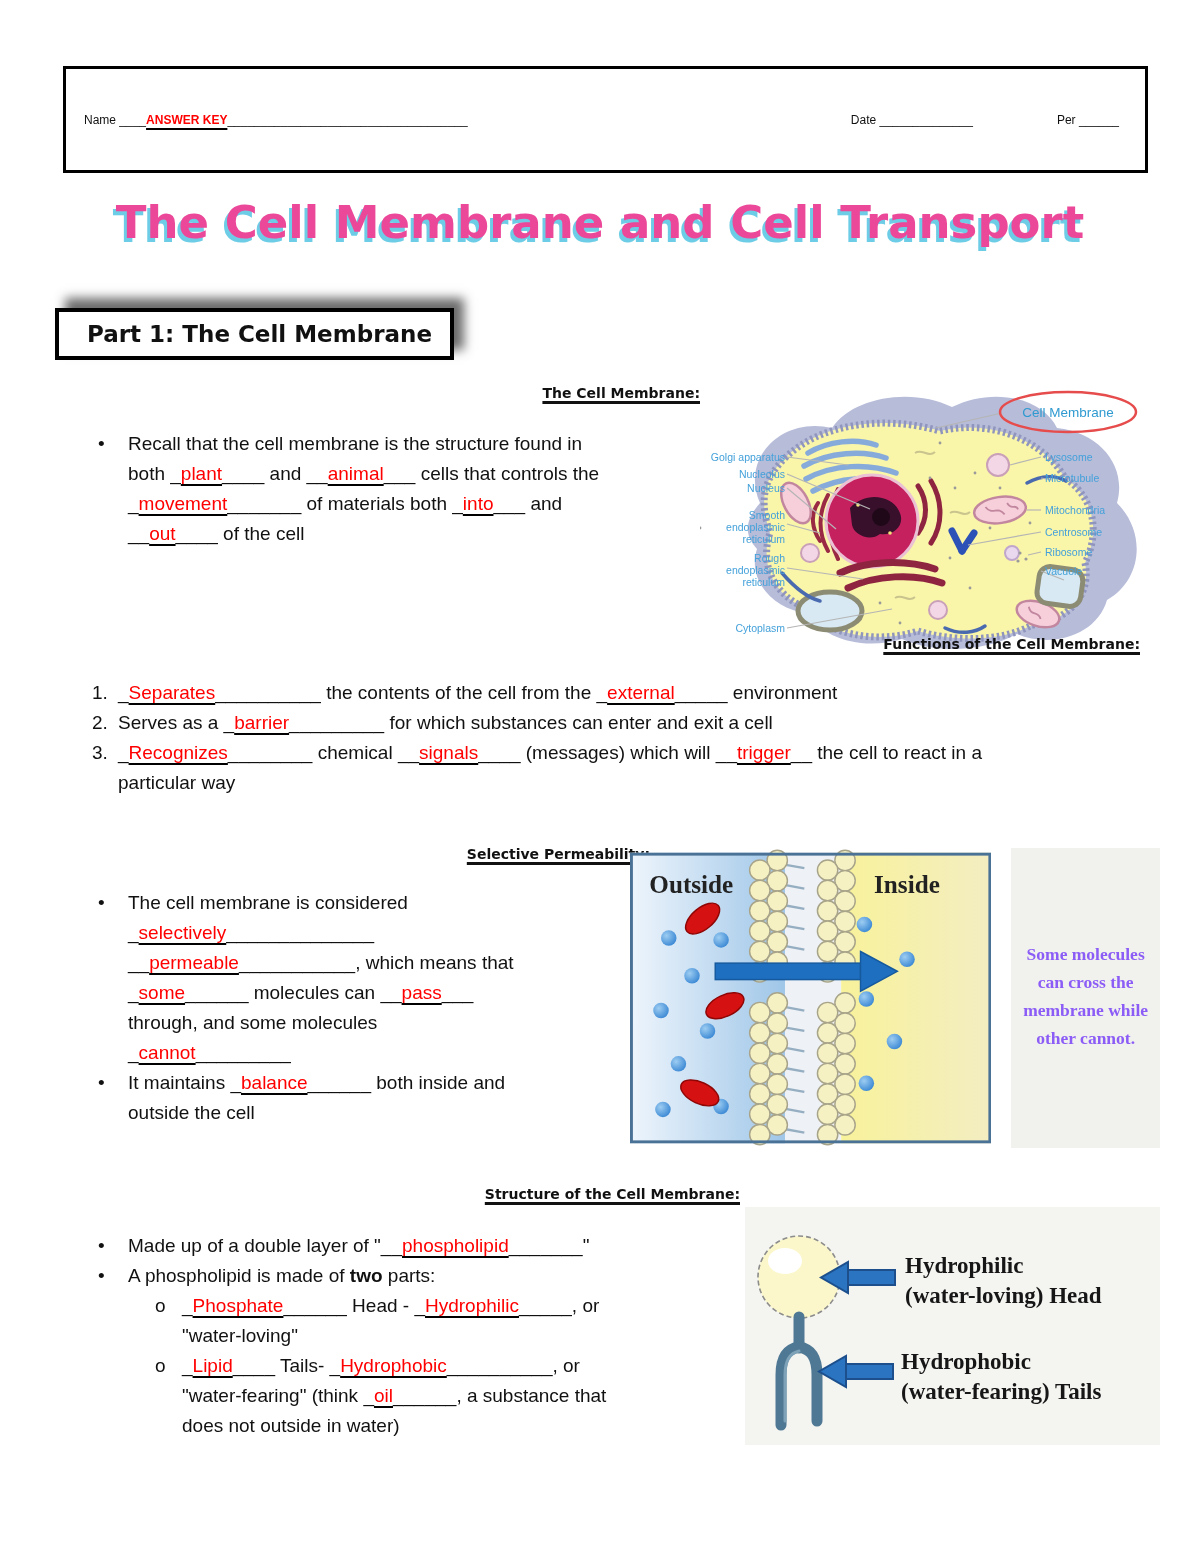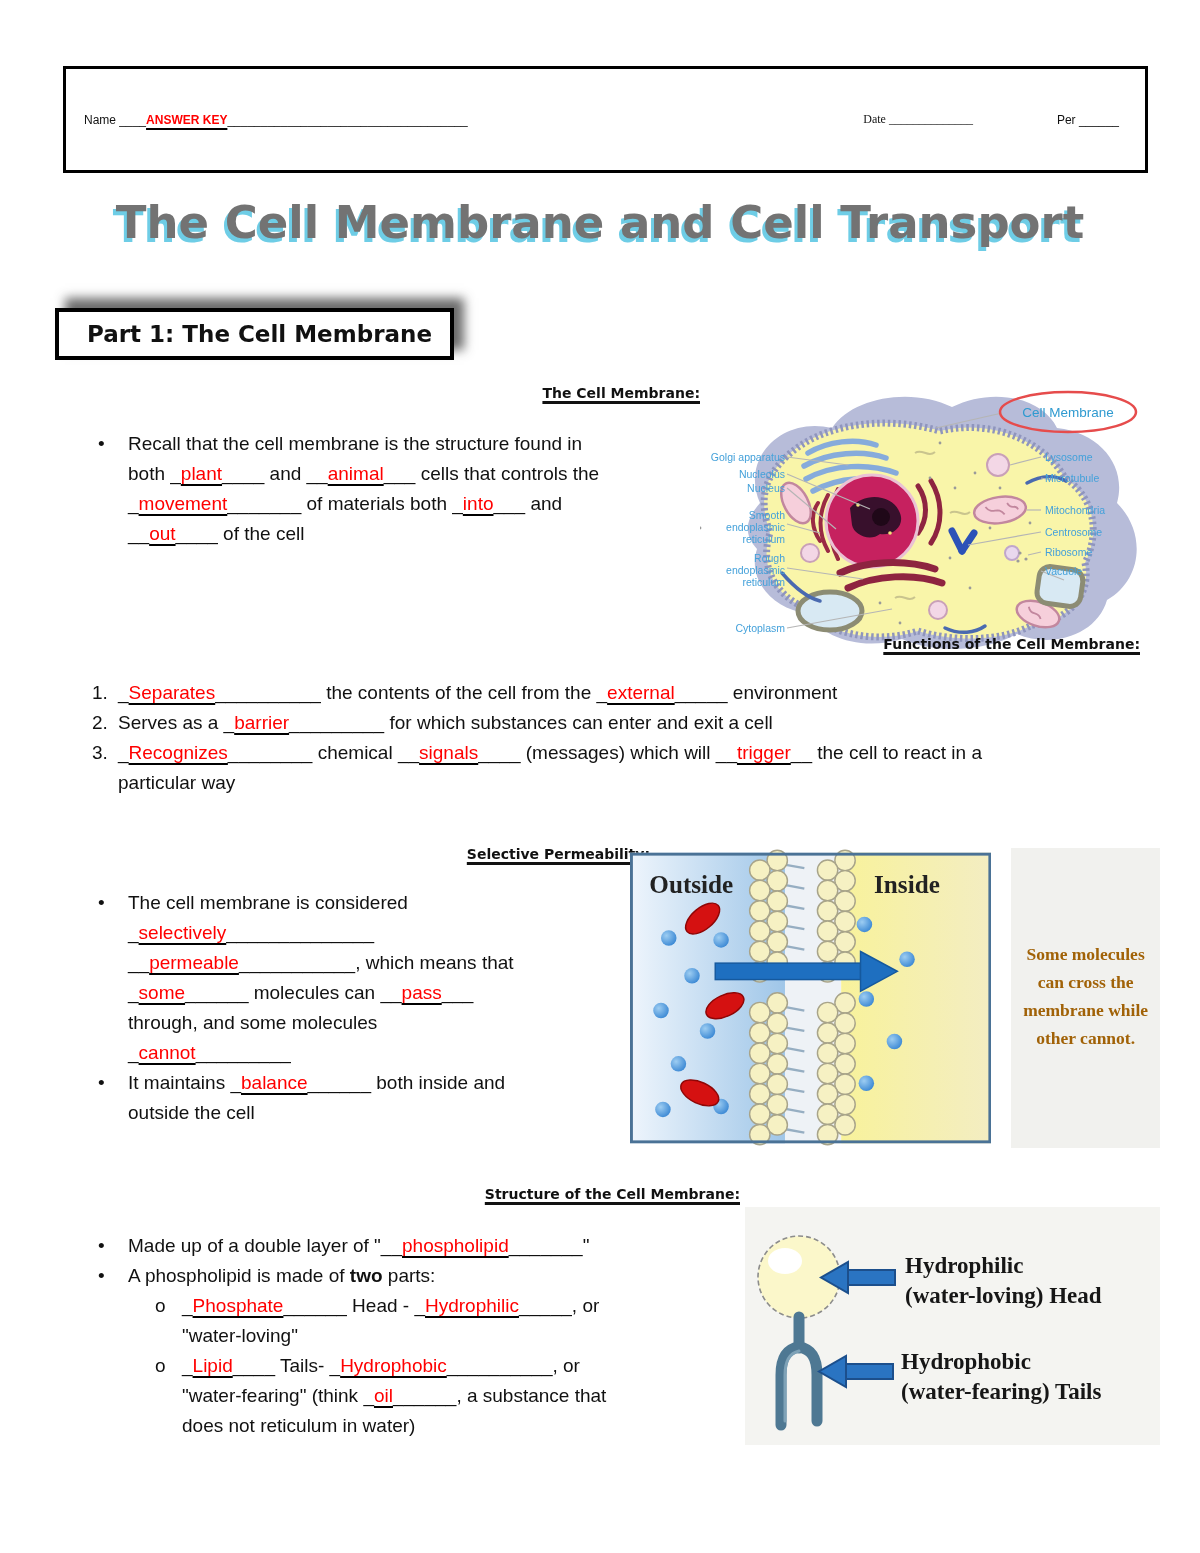--- a/index.html
+++ b/index.html
@@ -7,26 +7,26 @@
         font-family:"Liberation Sans", sans-serif;color:#111;}
 
   .red{color:#ff0000;}
   .bold{font-weight:bold;}
   .u{text-decoration-line:underline;text-decoration-color:#000;text-decoration-thickness:2px;text-underline-offset:4px;}
 
   
   .namebox{position:absolute;left:63px;top:66px;width:1085px;height:107px;border:3px solid #000;
            box-sizing:border-box;display:flex;align-items:center;padding:0 26px 0 18px;
            font-size:12px;}
-  .nb-date{margin-left:auto;font-family:Liberation Serif, serif;}
+  .nb-date{margin-left:auto;}
   .nb-per{margin-left:84px;}
 
   
   .doc-title{position:absolute;left:0;top:196px;width:100%;text-align:center;margin:0;
-             font-family:"DejaVu Sans", sans-serif;font-weight:bold;font-size:45px;color:#737373;
+             font-family:"DejaVu Sans", sans-serif;font-weight:bold;font-size:45px;color:#ec4899;
              text-shadow:-3px 4px 0 #6ecde6;letter-spacing:0px;}
 
   
   .part1{position:absolute;left:55px;top:308px;border:4px solid #000;background:#fff;
          padding:9px 18px 9px 28px;font-family:"DejaVu Sans", sans-serif;font-weight:bold;font-size:23px;
          box-shadow:10px -10px 10px rgba(45,45,45,0.7);}
 
   
   .sec{position:absolute;}
   .h{font-family:"DejaVu Sans", sans-serif;font-weight:bold;font-size:14px;
@@ -46,21 +46,21 @@
   #sec-sp{left:70px;top:846px;width:580px;}
   #sec-sp .list{margin-top:26px;}
   #sec-st{left:70px;top:1186px;width:670px;}
   #sec-st .list{margin-top:29px;}
 
   
   .cellfig{position:absolute;left:700px;top:383px;width:460px;height:272px;}
   .memfig{position:absolute;left:630px;top:848px;width:530px;height:300px;display:flex;}
   .mem-caption{width:153px;height:300px;background:#f1f1ee;margin-left:20px;box-sizing:border-box;
                padding:92px 8px 0 8px;text-align:center;
-               font-family:"Liberation Serif", serif;font-weight:bold;font-size:17.5px;line-height:28px;color:#a16207;}
+               font-family:"Liberation Serif", serif;font-weight:bold;font-size:17.5px;line-height:28px;color:#8b5cf6;}
   .phosfig{position:absolute;left:745px;top:1207px;width:415px;height:238px;}
 
   svg text{user-select:none;}
 </style>
 </head>
 <body>
 
 <div class="page">
 
   <div class="namebox">
@@ -402,21 +402,21 @@
       </div>
       <div class="li">
         <span class="mk"></span>
         <span class="ct">
           <div class="subli">
             <span class="submk">o</span>
             <span class="ct"><span>_</span><span class="red u">Phosphate</span><span>______ Head - _</span><span class="red u">Hydrophilic</span><span>_____, or</span><br><span>"water-loving"</span></span>
           </div>
           <div class="subli">
             <span class="submk">o</span>
-            <span class="ct"><span>_</span><span class="red u">Lipid</span><span>____ Tails- _</span><span class="red u">Hydrophobic</span><span>__________, or</span><br><span>"water-fearing" (think _</span><span class="red u">oil</span><span>______, a substance that</span><br><span>does not reticulum in water)</span></span>
+            <span class="ct"><span>_</span><span class="red u">Lipid</span><span>____ Tails- _</span><span class="red u">Hydrophobic</span><span>__________, or</span><br><span>"water-fearing" (think _</span><span class="red u">oil</span><span>______, a substance that</span><br><span>does not outside in water)</span></span>
           </div>
         </span>
       </div>
     </div>
   </section>
 
   <div class="phosfig">
     <svg width="415" height="238" viewBox="0 0 415 238">
       <rect x="0" y="0" width="415" height="238" fill="#f4f4f1"></rect>
 

